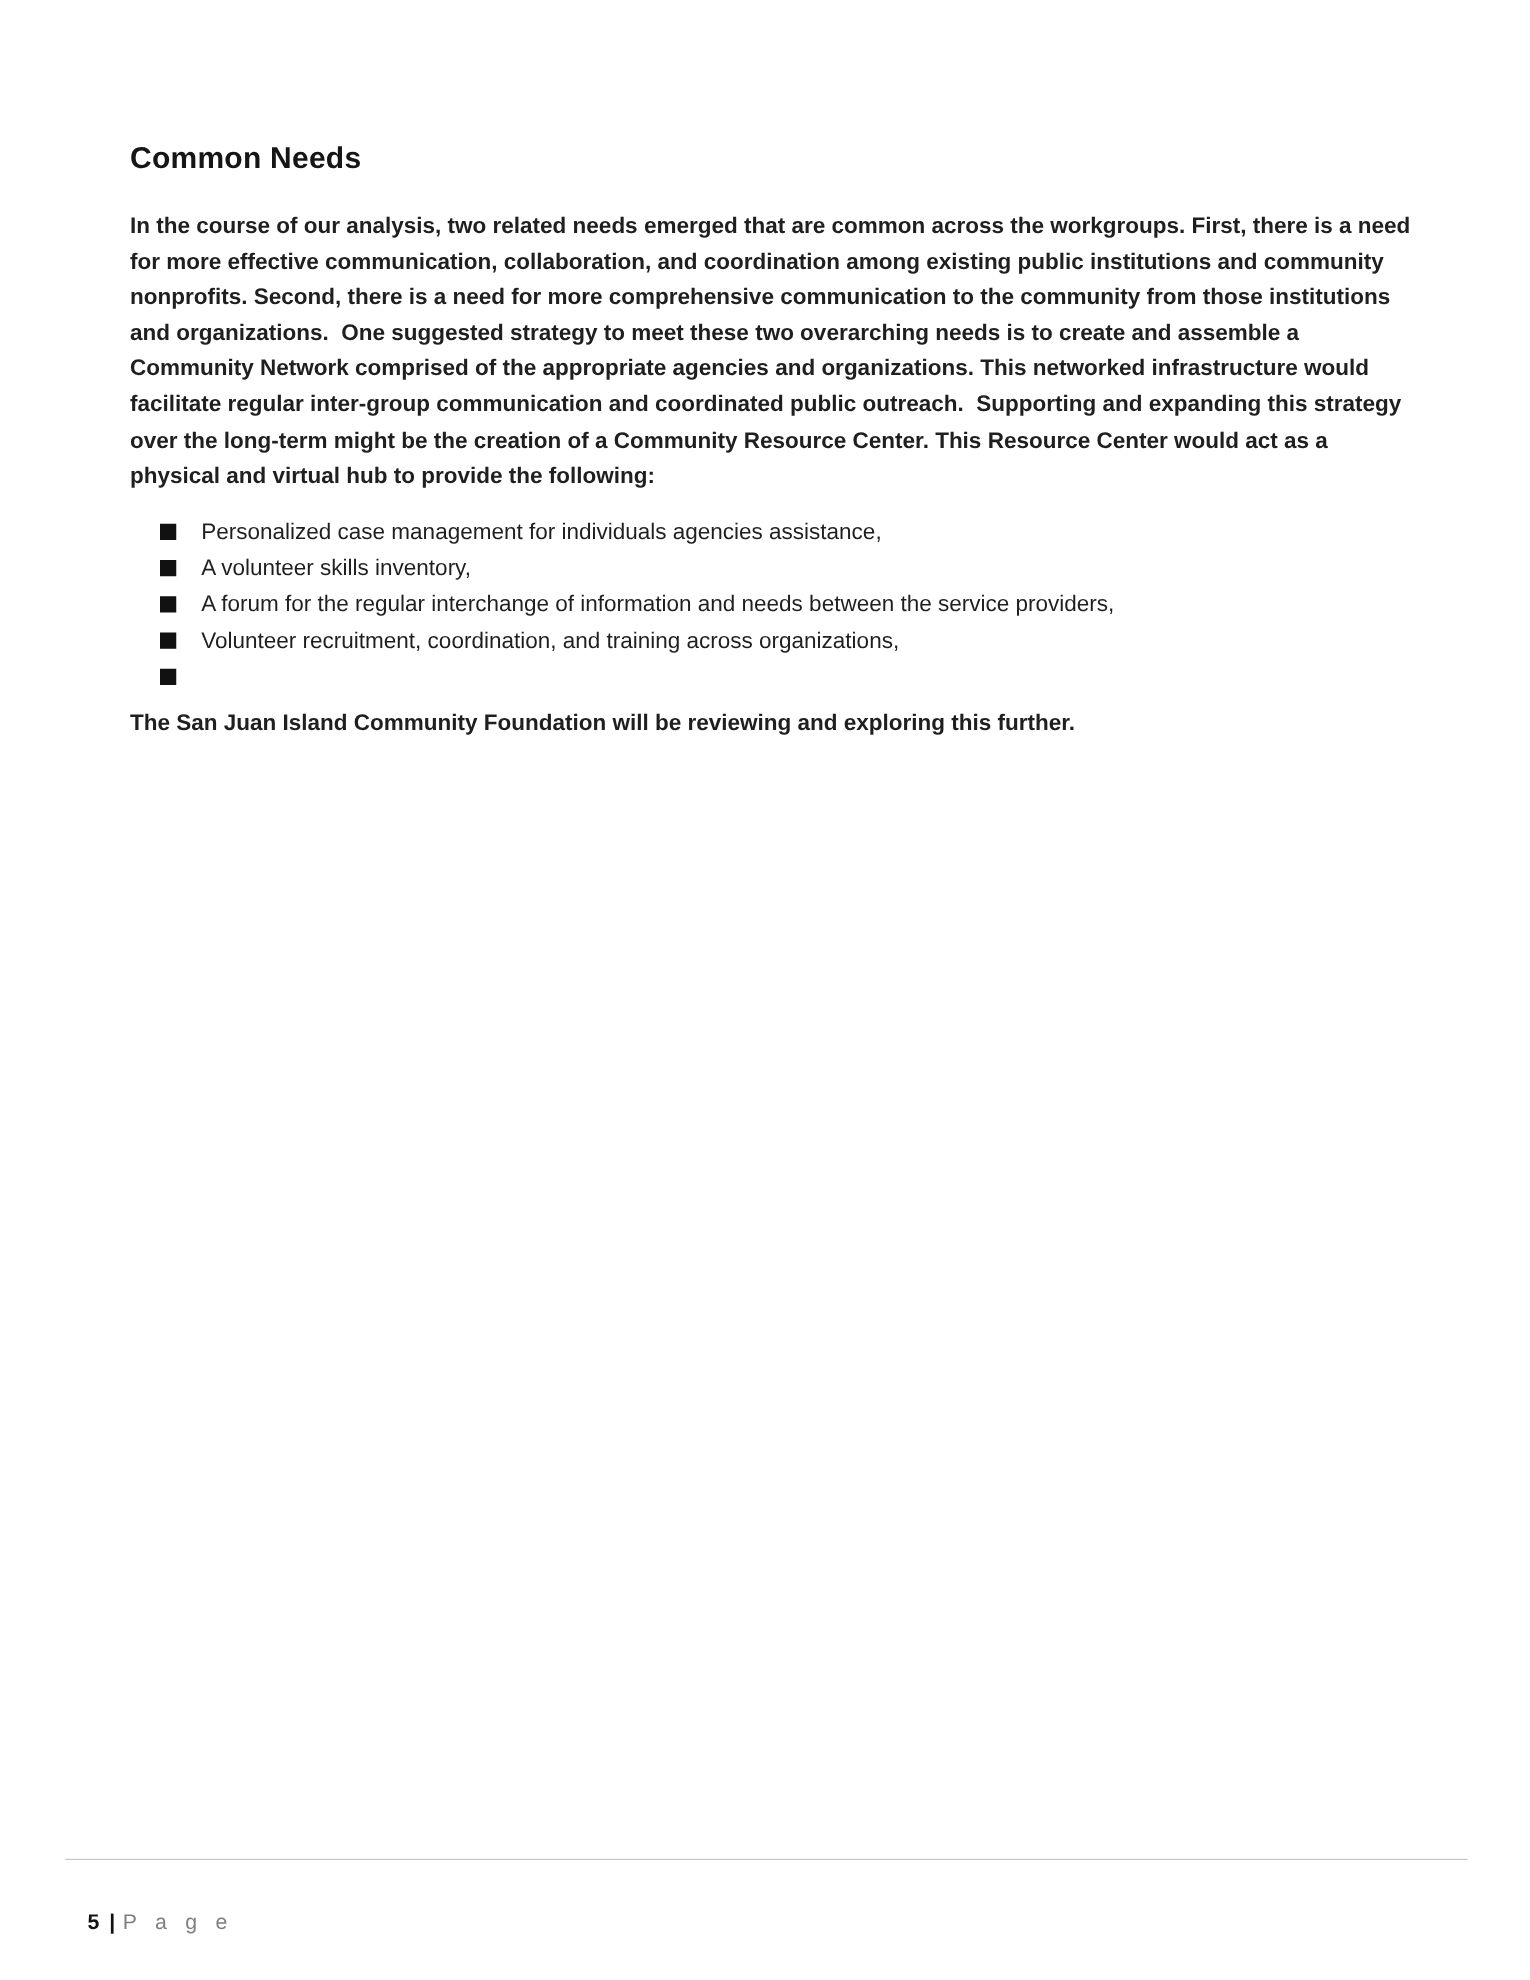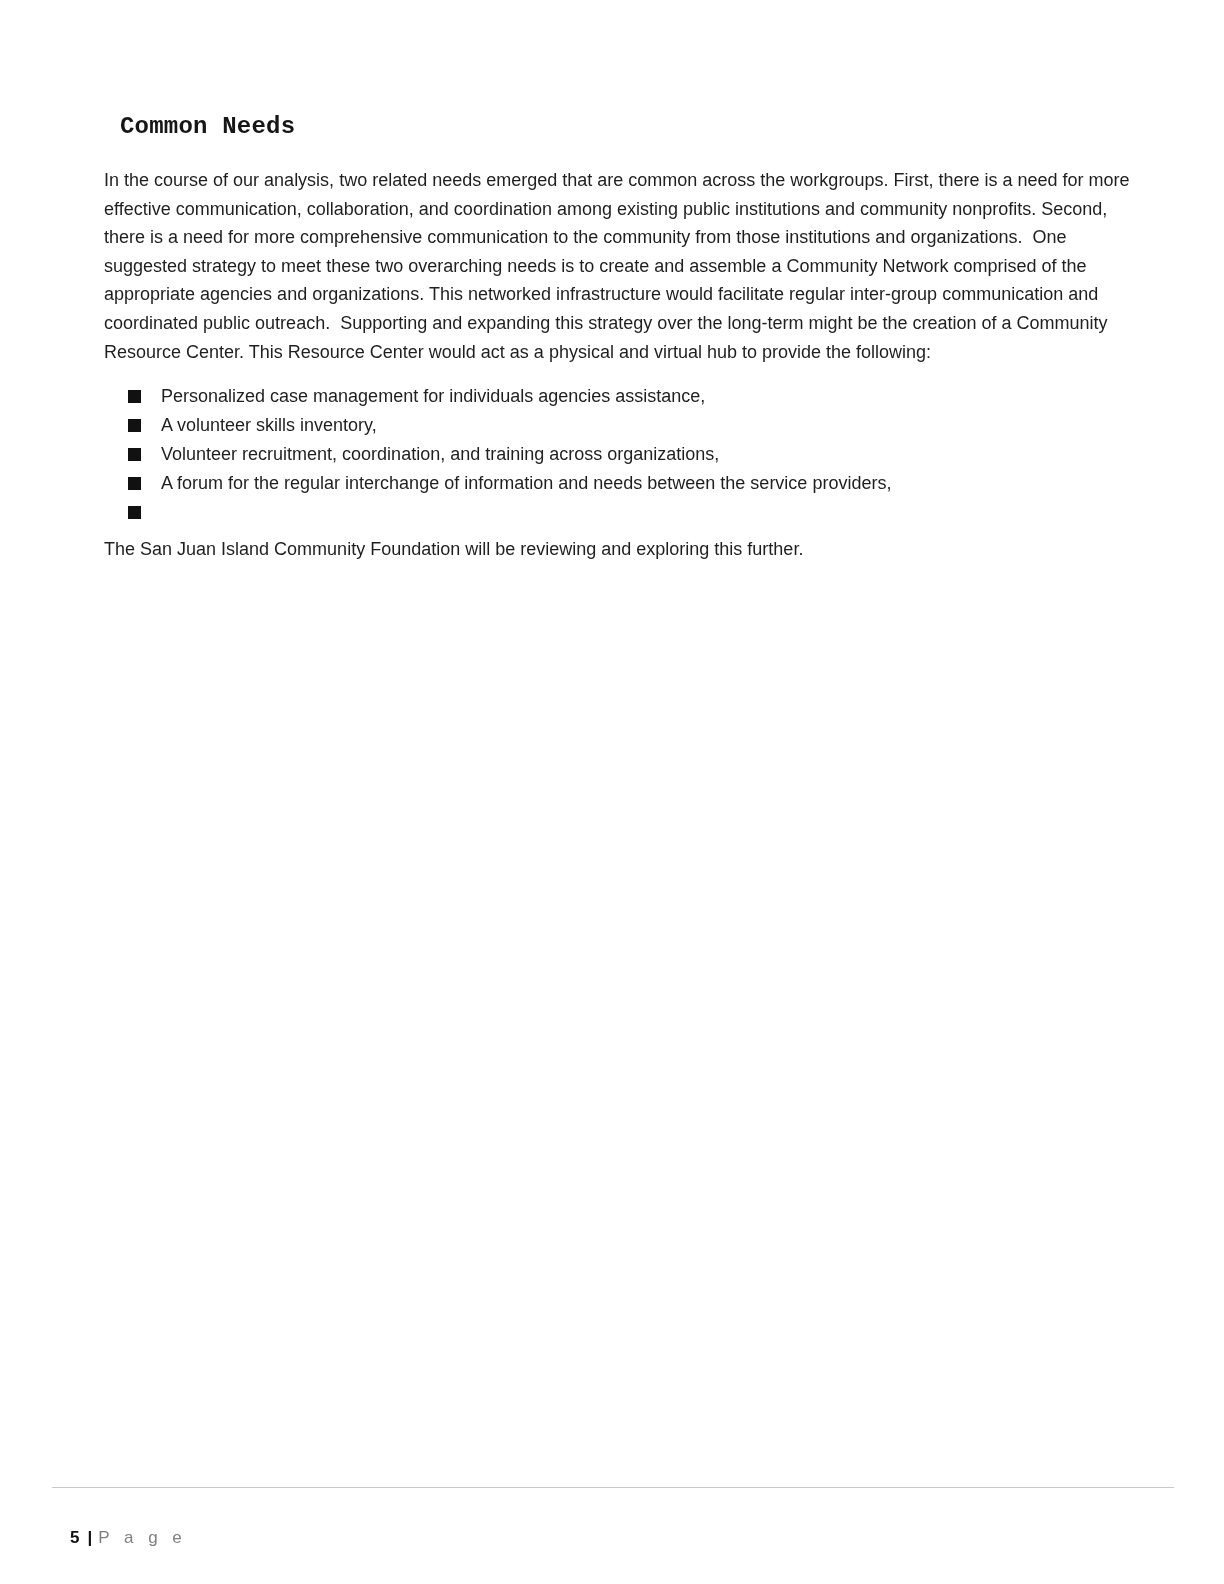--- a/index.html
+++ b/index.html
@@ -23,31 +23,31 @@
   .content {
     position: absolute;
     top: 112px;
     left: 104px;
     width: 1034px;
   }
   .doc-heading {
     font-size: 24px;
     font-weight: bold;
     line-height: 1.25;
-    margin: 0 0 24px 16px;
+    margin: 0 0 24px 0;
     color: #161616;
     letter-spacing: 0.2px;
-    font-family: Liberation Mono, monospace;
   }
   .body-text {
     font-size: 18px;
     line-height: 28.6px;
     margin: 0;
     color: #1f1f1f;
     white-space: pre-wrap;
+    font-weight: bold;
   }
   .bullet-list {
     list-style: none;
     margin: 16px 0 0 0;
     padding: 0;
   }
   .bullet-list li {
     display: flex;
     align-items: flex-start;
     font-size: 18px;
@@ -110,25 +110,25 @@
       <li>
         <span class="square-bullet"></span>
         <span>Personalized case management for individuals agencies assistance,</span>
       </li>
       <li>
         <span class="square-bullet"></span>
         <span>A volunteer skills inventory,</span>
       </li>
       <li>
         <span class="square-bullet"></span>
-        <span>Volunteer recruitment, coordination, and training across organizations,</span>
+        <span>A forum for the regular interchange of information and needs between the service providers,</span>
       </li>
       <li>
         <span class="square-bullet"></span>
-        <span>A forum for the regular interchange of information and needs between the service providers,</span>
+        <span>Volunteer recruitment, coordination, and training across organizations,</span>
       </li>
       <li>
         <span class="square-bullet"></span>
       </li>
     </ul>
 
     <p class="body-text closing">The San Juan Island Community Foundation will be reviewing and exploring this further.</p>
 
   </div>
 

